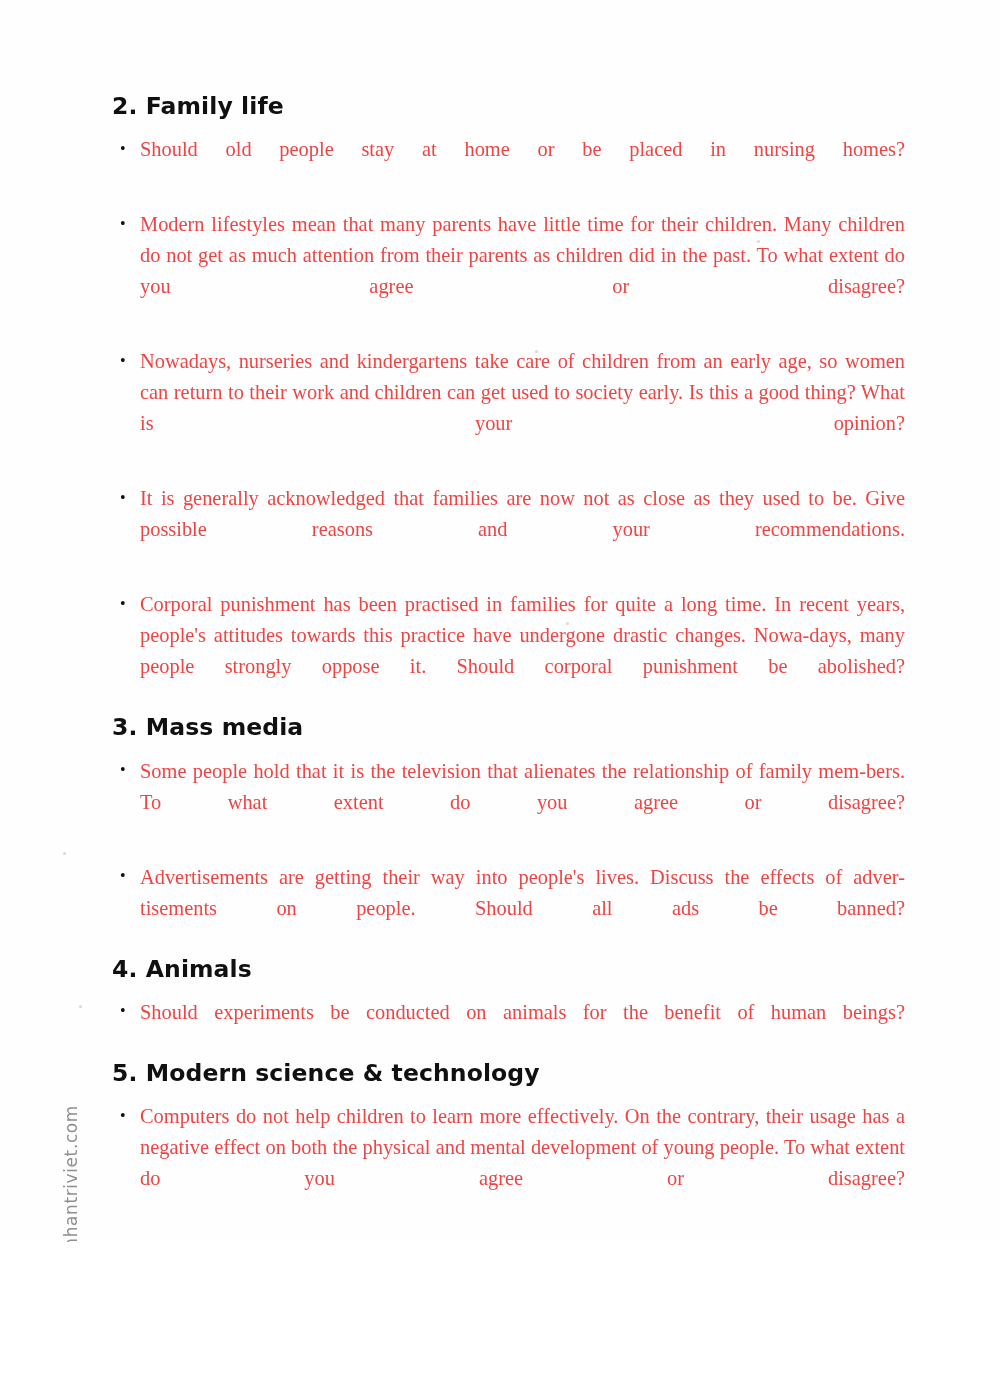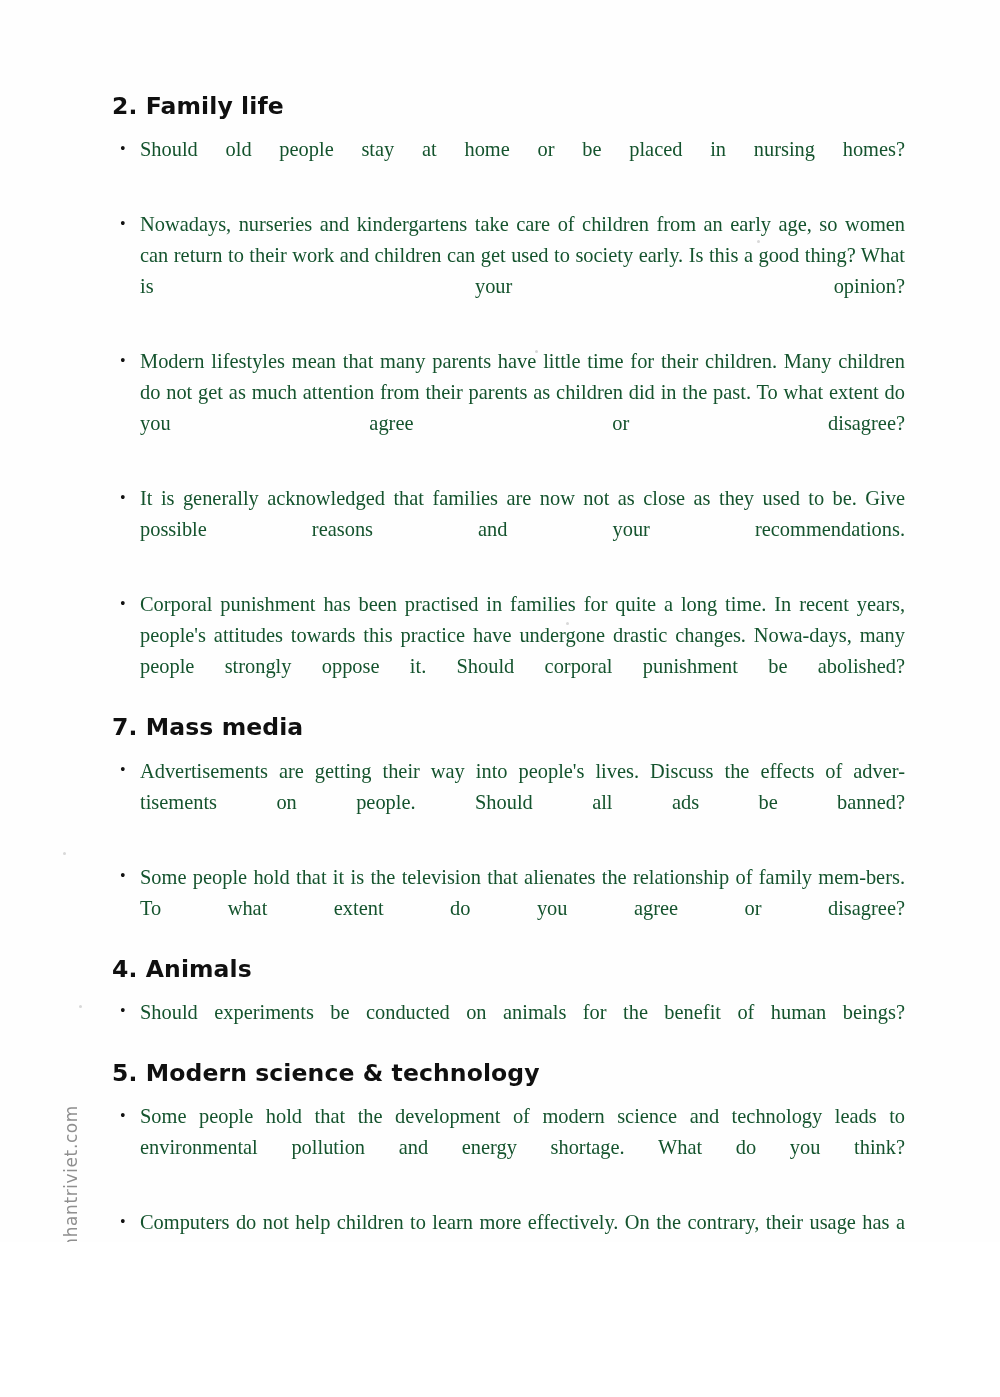--- a/index.html
+++ b/index.html
@@ -52,21 +52,21 @@
     margin-top: 14px;
   }
   ul.bullets li {
     position: relative;
     padding-left: 28px;
     margin-bottom: 13px;
     font-size: 20.4px;
     line-height: 1.52;
     text-align: justify;
     text-justify: inter-word;
-    color: #14532d;
+    color: #ef4444;
     hyphens: manual;
   }
   ul.bullets li:last-child { margin-bottom: 0; }
   ul.bullets li::before {
     content: "\2022";
     position: absolute;
     left: 8px;
     top: -0.5px;
     font-size: 16px;
     line-height: 1.88;
@@ -132,40 +132,39 @@
   <div class="speck" style="left:545px;top:1281px;width:3px;height:3px;"></div>
   <div class="speck" style="left:668px;top:1310px;width:3px;height:3px;"></div>
   <div class="speck" style="left:190px;top:1301px;width:22px;height:2px;border-radius:1px;"></div>
   <div class="speck" style="left:757px;top:240px;width:3px;height:3px;"></div>
 
   <div class="content">
 
     <h2 class="section-heading sec-gap-1">2. Family life</h2>
     <ul class="bullets">
       <li>Should old people stay at home or be placed in nursing homes?</li>
+      <li>Modern lifestyles mean that many parents have little time for their children. Many children do not get as much attention from their parents as children did in the past. To what extent do you agree or disagree?</li>
       <li>Nowadays, nurseries and kindergartens take care of children from an early age, so women can return to their work and children can get used to society early. Is this a good thing? What is your opinion?</li>
-      <li>Modern lifestyles mean that many parents have little time for their children. Many children do not get as much attention from their parents as children did in the past. To what extent do you agree or disagree?</li>
       <li>It is generally acknowledged that families are now not as close as they used to be. Give possible reasons and your recommendations.</li>
       <li>Corporal punishment has been practised in families for quite a long time. In recent years, people's attitudes towards this practice have undergone drastic changes. Nowa-days, many people strongly oppose it. Should corporal punishment be abolished?</li>
     </ul>
 
-    <h2 class="section-heading sec-gap">7. Mass media</h2>
+    <h2 class="section-heading sec-gap">3. Mass media</h2>
     <ul class="bullets">
+      <li>Some people hold that it is the television that alienates the relationship of family mem-bers. To what extent do you agree or disagree?</li>
       <li>Advertisements are getting their way into people's lives. Discuss the effects of adver-tisements on people. Should all ads be banned?</li>
-      <li>Some people hold that it is the television that alienates the relationship of family mem-bers. To what extent do you agree or disagree?</li>
     </ul>
 
     <h2 class="section-heading sec-gap">4. Animals</h2>
     <ul class="bullets">
       <li>Should experiments be conducted on animals for the benefit of human beings?</li>
     </ul>
 
     <h2 class="section-heading sec-gap">5. Modern science &amp; technology</h2>
     <ul class="bullets">
-      <li>Some people hold that the development of modern science and technology leads to environmental pollution and energy shortage. What do you think?</li>
       <li>Computers do not help children to learn more effectively. On the contrary, their usage has a negative effect on both the physical and mental development of young people. To what extent do you agree or disagree?</li>
 
     </ul>
 
   </div>
 
   <div class="watermark">www.nhantriviet.com</div>
 
   <div class="footer">
     <span class="page-number">10</span>

